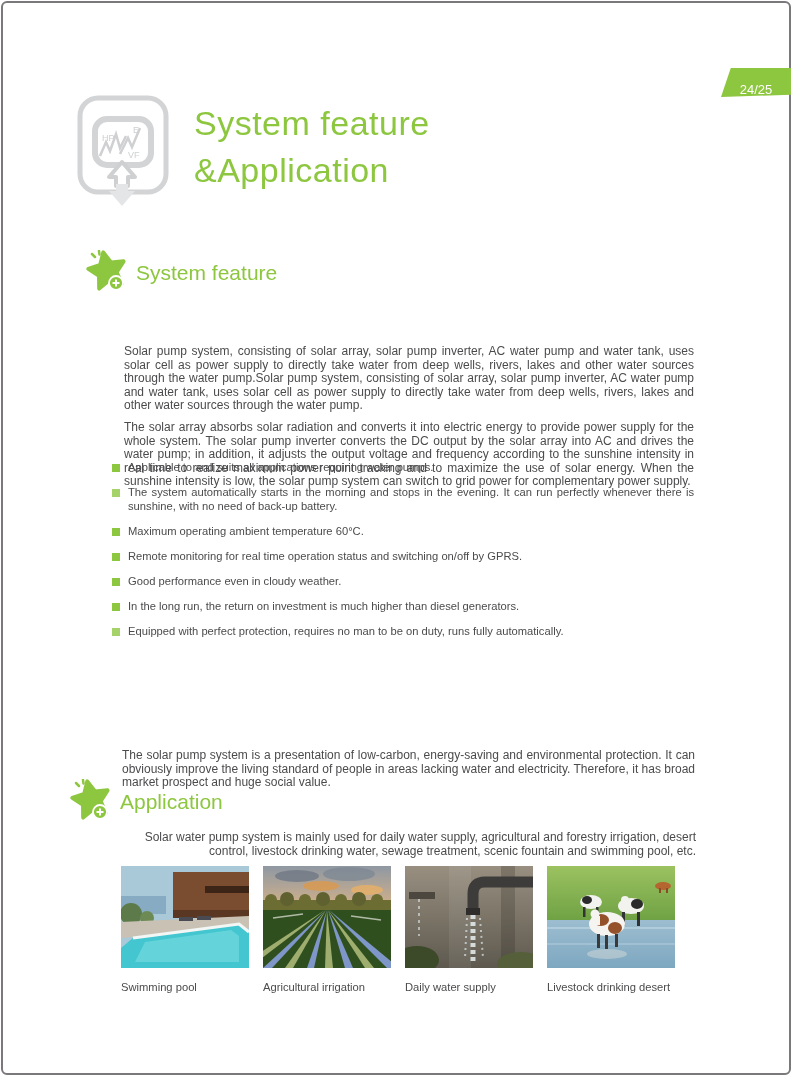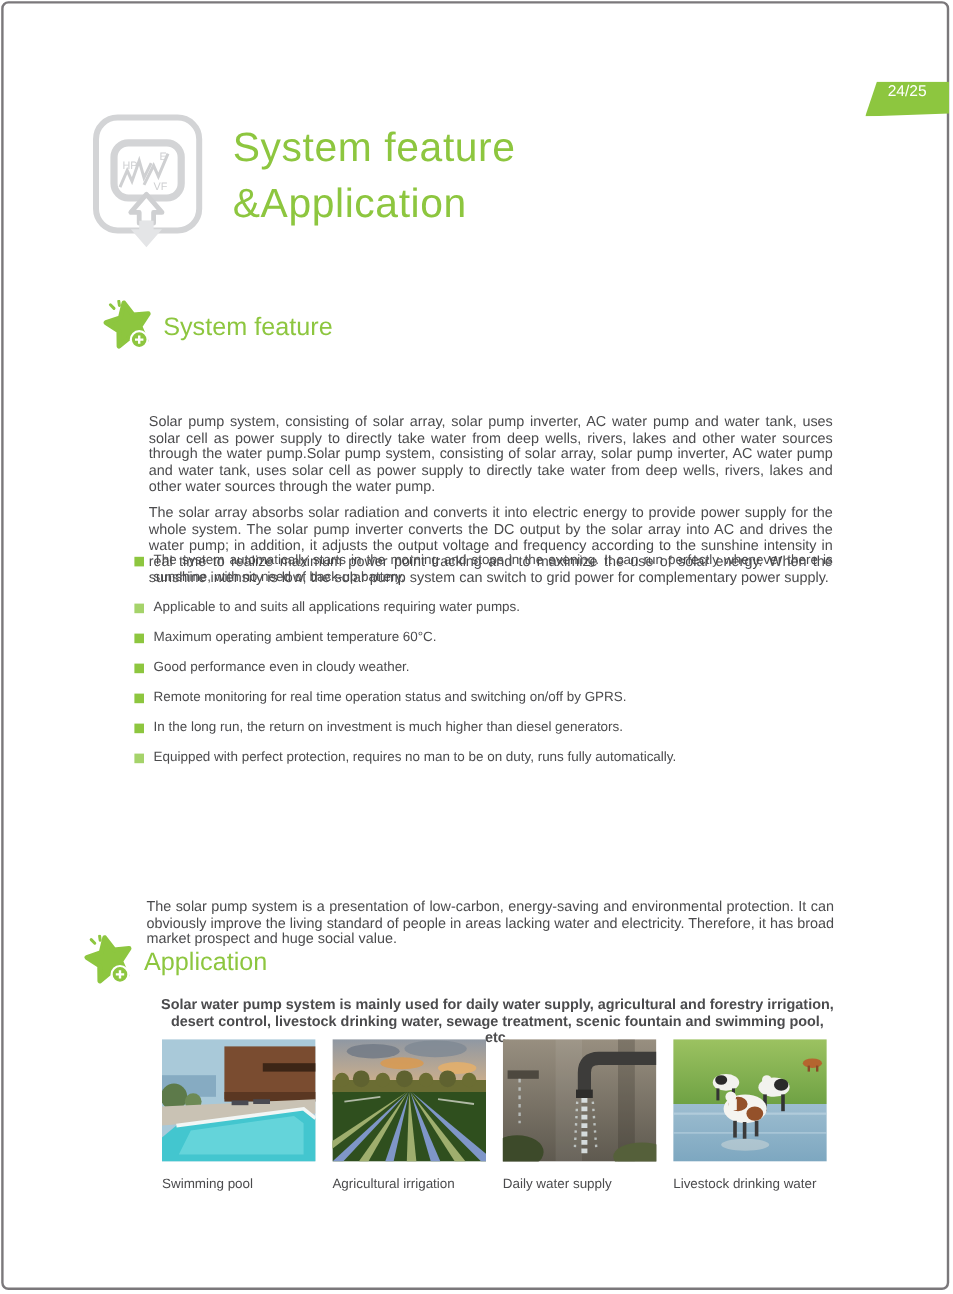--- a/index.html
+++ b/index.html
@@ -3,47 +3,47 @@
 <meta charset="utf-8">
 <style>
   * { margin:0; padding:0; box-sizing:border-box; }
   html,body { width:794px; height:1078px; background:#ffffff; font-family:"Liberation Sans","DejaVu Sans",sans-serif; }
   .page { position:absolute; left:0; top:0; width:794px; height:1078px; background:#fff; overflow:hidden; }
   .frame { position:absolute; left:1px; top:1px; width:790px; height:1074px; border:2px solid #7b787b; border-radius:6px; pointer-events:none; }
 
   
   .badge { position:absolute; top:68px; right:3px; width:70px; height:29px; background:#8DC63F;
            clip-path:polygon(14% 0, 100% 0, 100% 92%, 0 100%);
-           display:flex; align-items:flex-start; justify-content:center; color:#fff; font-size:13px; }
+           display:flex; align-items:flex-end; justify-content:center; color:#fff; font-size:13px; }
   .badge .bold { font-weight:normal; }
 
   
   .hicon { position:absolute; left:72px; top:92px; }
 
   
   .doc-title { position:absolute; left:194px; top:100px; color:#8DC63F; font-size:34px; line-height:47px; letter-spacing:0.5px; }
 
   
   .sec-head { position:absolute; display:flex; align-items:center; }
   .sec-head .txt { color:#8DC63F; font-size:21px; margin-left:7px; margin-top:4px; }
   .sec-head.sf { left:85px; top:250px; }
   .sec-head.app { left:69px; top:779px; }
 
   .body-txt { position:absolute; color:#4b4b4d; font-size:12px; line-height:13.6px; text-align:justify;margin-top:48px; }
   #p1 { left:124px; top:297px; width:570px; }
   #p2 { left:124px; top:373px; width:570px; }
   #closing { left:122px; top:701px; width:573px; }
-  #app-intro { left:133px; top:783px; width:563px; text-align:center;font-weight:bold; }
+  #app-intro { left:133px; top:783px; width:563px; text-align:right; }
 
   ul.features { position:absolute; left:112px; top:461px; width:582px; list-style:none; }
   ul.features li { position:relative; padding-left:16px; margin-bottom:11.5px; color:#4b4b4d; font-size:11.2px; line-height:13.6px; text-align:justify; }
   ul.features li::before { content:""; position:absolute; left:0; top:3px; width:8px; height:8px; background:#8DC63F; }
   ul.features li:nth-child(2)::before, ul.features li:nth-child(7)::before { background:#a5d36a; }
 
-  .gallery { position:absolute; left:135px; top:866px; display:flex; gap:14px; }
+  .gallery { position:absolute; left:121px; top:866px; display:flex; gap:14px; }
   .gallery figure { width:128px; }
   .gallery svg.photo { display:block; width:128px; height:102px; }
   .gallery figcaption { margin-top:13px; font-size:11.2px; color:#4b4b4d; }
 </style>
 </head>
 <body>
 
 <div class="page">
   <div class="frame"></div>
 
@@ -80,25 +80,25 @@
       <line x1="31" y1="29.5" x2="31" y2="36.5" stroke="#ffffff" stroke-width="2"></line>
       <line x1="27.5" y1="33" x2="34.5" y2="33" stroke="#ffffff" stroke-width="2"></line>
     </svg>
     <span class="txt">System feature</span>
   </div>
 
   <div id="p1" class="body-txt">Solar pump system, consisting of solar array, solar pump inverter, AC water pump and water tank, uses solar cell as power supply to directly take water from deep wells, rivers, lakes and other water sources through the water pump.Solar pump system, consisting of solar array, solar pump inverter, AC water pump and water tank, uses solar cell as power supply to directly take water from deep wells, rivers, lakes and other water sources through the water pump.</div>
   <div id="p2" class="body-txt">The solar array absorbs solar radiation and converts it into electric energy to provide power supply for the whole system. The solar pump inverter converts the DC output by the solar array into AC and drives the water pump; in addition, it adjusts the output voltage and frequency according to the sunshine intensity in real time to realize maximum power point tracking and to maximize the use of solar energy. When the sunshine intensity is low, the solar pump system can switch to grid power for complementary power supply.</div>
 
   <ul class="features">
+    <li>Applicable to and suits all applications requiring water pumps.</li>
     <li>The system automatically starts in the morning and stops in the evening. It can run perfectly whenever there is sunshine, with no need of back-up battery.</li>
-    <li>Applicable to and suits all applications requiring water pumps.</li>
     <li>Maximum operating ambient temperature 60°C.</li>
+    <li>Remote monitoring for real time operation status and switching on/off by GPRS.</li>
     <li>Good performance even in cloudy weather.</li>
-    <li>Remote monitoring for real time operation status and switching on/off by GPRS.</li>
     <li>In the long run, the return on investment is much higher than diesel generators.</li>
     <li>Equipped with perfect protection, requires no man to be on duty, runs fully automatically.</li>
   </ul>
 
   <div id="closing" class="body-txt">The solar pump system is a presentation of low-carbon, energy-saving and environmental protection. It can obviously improve the living standard of people in areas lacking water and electricity. Therefore, it has broad market prospect and huge social value.</div>
 
   <div class="sec-head app">
     <svg width="44" height="42" viewBox="0 0 44 42">
       <path d="M22 2 L27.5 13.5 L40 15 L31 24 L33.5 36.5 L22 30.5 L10.5 36.5 L13 24 L4 15 L16.5 13.5 Z" fill="#8DC63F" stroke="#8DC63F" stroke-width="4" stroke-linejoin="round" transform="rotate(-12 22 20)"></path>
       <line x1="7" y1="4" x2="10" y2="7" stroke="#8DC63F" stroke-width="2.5" stroke-linecap="round"></line>
@@ -224,17 +224,17 @@
         <ellipse cx="60" cy="58" rx="18" ry="12" fill="#f5f4f0"></ellipse>
         <ellipse cx="54" cy="54" rx="8" ry="6" fill="#94512a"></ellipse>
         <ellipse cx="68" cy="62" rx="7" ry="6" fill="#94512a"></ellipse>
         <rect x="46" y="50" width="7" height="9" fill="#f5f4f0"></rect>
         <circle cx="48" cy="48" r="4.5" fill="#f5f4f0"></circle>
         <rect x="50" y="68" width="3" height="14" fill="#3a3a3a"></rect>
         <rect x="58" y="69" width="3" height="14" fill="#3a3a3a"></rect>
         <rect x="68" y="68" width="3" height="13" fill="#3a3a3a"></rect>
         <ellipse cx="60" cy="88" rx="20" ry="5" fill="#e8e6df" opacity="0.4"></ellipse>
       </svg>
-      <figcaption>Livestock drinking water</figcaption>
+      <figcaption>Livestock drinking desert</figcaption>
     </figure>
 
   </div>
 </div>
 
 </body></html>

